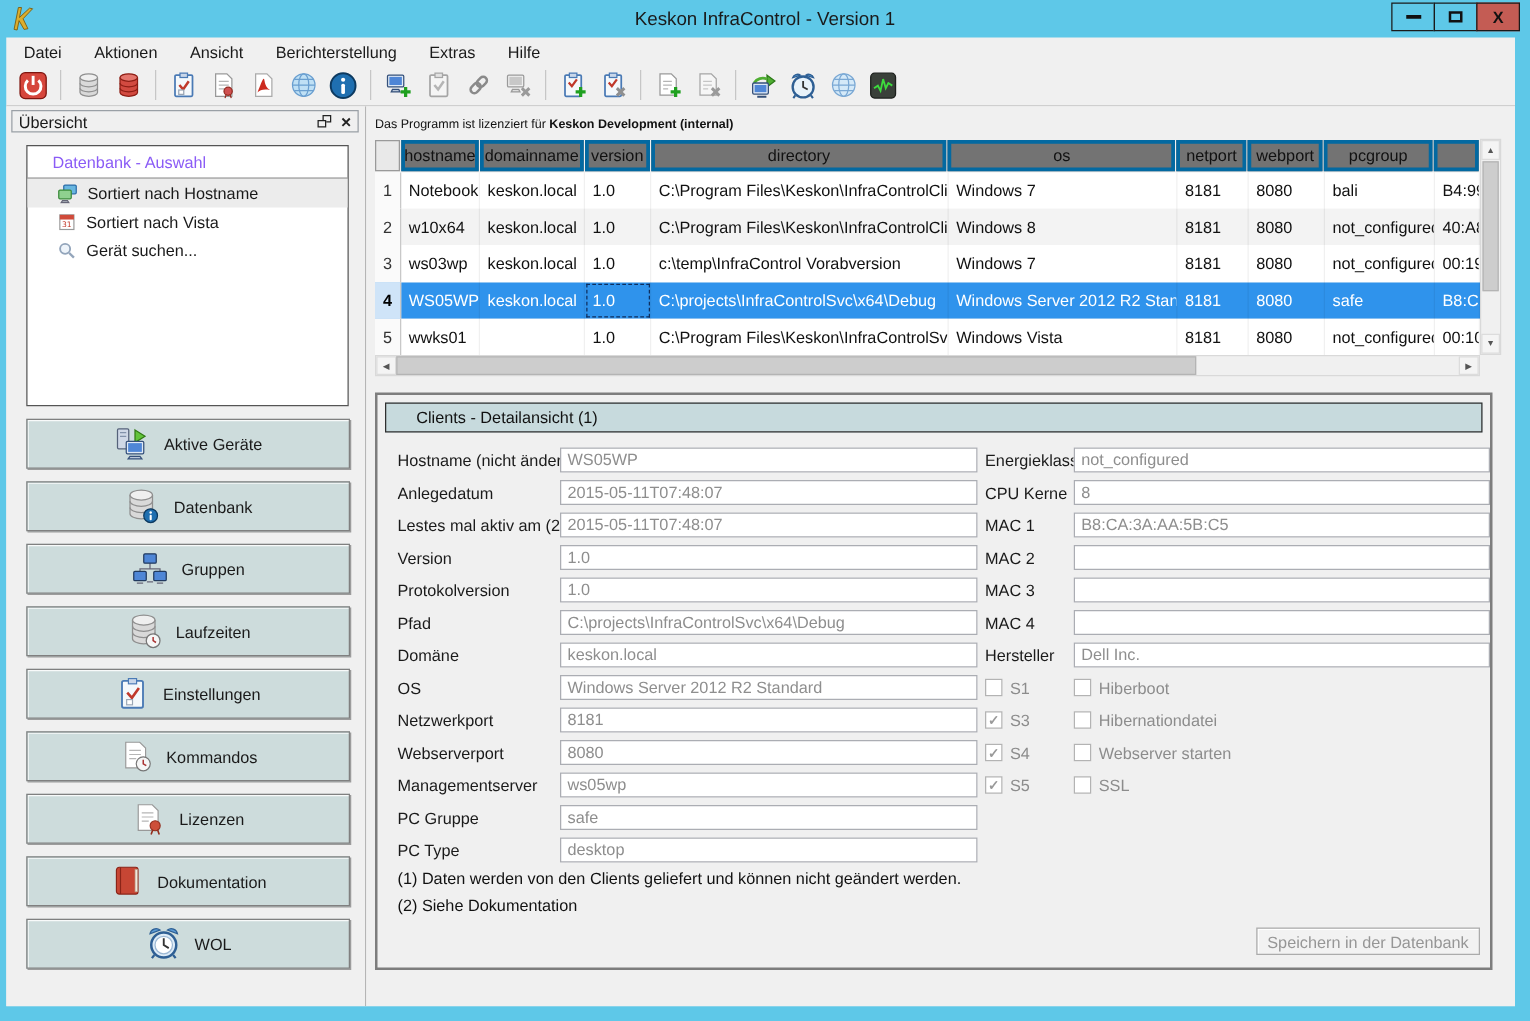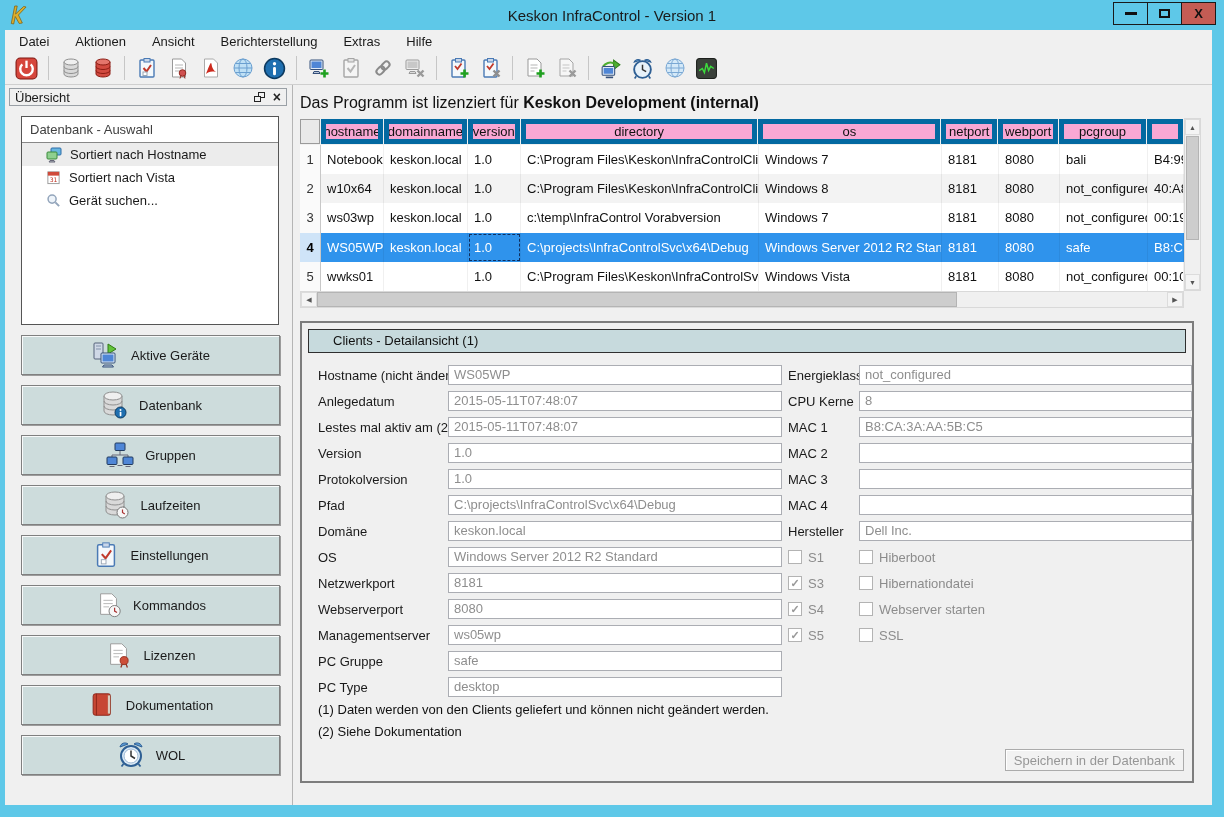--- a/index.html
+++ b/index.html
@@ -32,39 +32,39 @@
   .sidebar { width:288px; border-right:1px solid #b5b5b5; background:#f0f0f0; }
   .dock-header { margin:3px 5px 0 4px; height:18px; border:1px solid #9aa0a6; display:flex; align-items:center; padding:0 5px; font-size:13px; color:#1a1a1a; }
   .dock-header .spacer { flex:1; }
   .float-glyph { position:relative; width:11px; height:10px; margin-right:8px; }
   .float-glyph i { position:absolute; border:1px solid #222; background:#f0f0f0; display:block; }
   .float-glyph i.b { width:7px; height:6px; right:0; top:0; }
   .float-glyph i.f { width:7px; height:6px; left:0; bottom:0; }
   .dock-close { font-size:14px; font-weight:bold; color:#222; line-height:1; cursor:default; }
 
   .tree { margin:10px 13px 0 16px; height:209px; background:#fff; border:1px solid #555; }
-  .tree-header { height:26px; line-height:25px; padding-left:8px; font-size:13px; color:#404040; border-bottom:1px solid #888; }
+  .tree-header { height:26px; line-height:25px; padding-left:20px; font-size:13px; color:#8b5cf6; border-bottom:1px solid #888; }
   .tree-item { height:23px; display:flex; align-items:center; padding-left:24px; gap:8px; font-size:13px; color:#1a1a1a; }
   .tree-item.selected { background:#ececec; }
 
   .nav { margin:10px 12px 0 16px;border-radius:22px; }
   .nav-btn { height:40px; margin-bottom:10px; background:#cddcdc; border:1px solid #808080;
              box-shadow: inset 1px 1px 0 rgba(255,255,255,.85), 1px 1px 0 #9c9c9c;
              display:flex; align-items:center; justify-content:center; gap:10px; font-size:13px; color:#1a1a1a; cursor:default; }
   .nav-btn svg { flex:0 0 auto; }
 
   
   .main { flex:1; position:relative; background:#f0f0f0; overflow:hidden; }
-  .license { margin:9px 0 0 7px; font-size:16px; color:#111; }
+  .license { margin:9px 0 0 7px; font-size:10px; color:#111; }
   .license b { font-weight:bold; }
 
   .table-wrap { margin:6px 0 0 7px; width:901px; display:grid; grid-template-columns:884px 17px; grid-template-rows:173px 17px; }
   .tbl { overflow:hidden; }
   .thead { display:flex; height:27px; }
-  .th { background:#f9a8d4; border:5px solid #0369a1; margin:1px 1px 1px 0; font-size:13px; color:#111;
+  .th { background:#737373; border:3px solid #0369a1; margin:1px 1px 1px 0; font-size:13px; color:#111;
         display:flex; align-items:center; justify-content:center; overflow:hidden; white-space:nowrap; }
   .th.num { background:#e9e9e9; border:1px solid #9a9a9a; }
   .trow { display:flex; height:29.2px; background:#fff; }
   .trow.alt { background:#f3f3f3; }
   .trow.sel { background:#2f93ec; color:#fff; }
   .td { font-size:13px; color:inherit; padding-left:6px; display:flex; align-items:center; overflow:hidden; white-space:nowrap; border-right:1px solid rgba(0,0,0,0.06); }
   .trow { color:#111; }
   .td.num { justify-content:center; padding-left:0; background:#fafafa; color:#333; border-right:1px solid #c8c8c8; }
   .trow.sel .td.num { background:#cfe4f8; color:#000; font-weight:bold; }
   .trow.sel .td.focus-cell { outline:1px dashed rgba(10,30,70,.85); outline-offset:-2px; }

